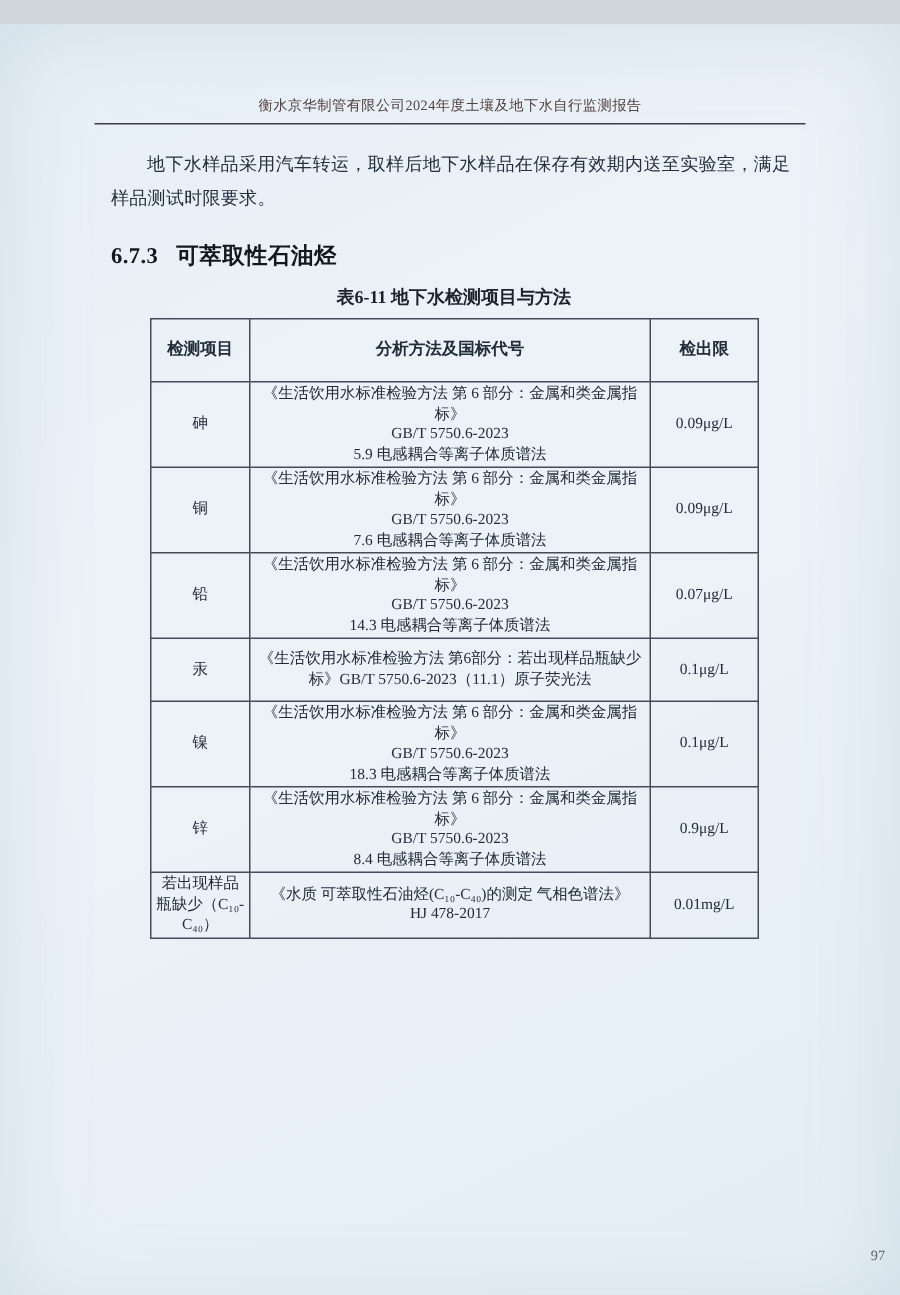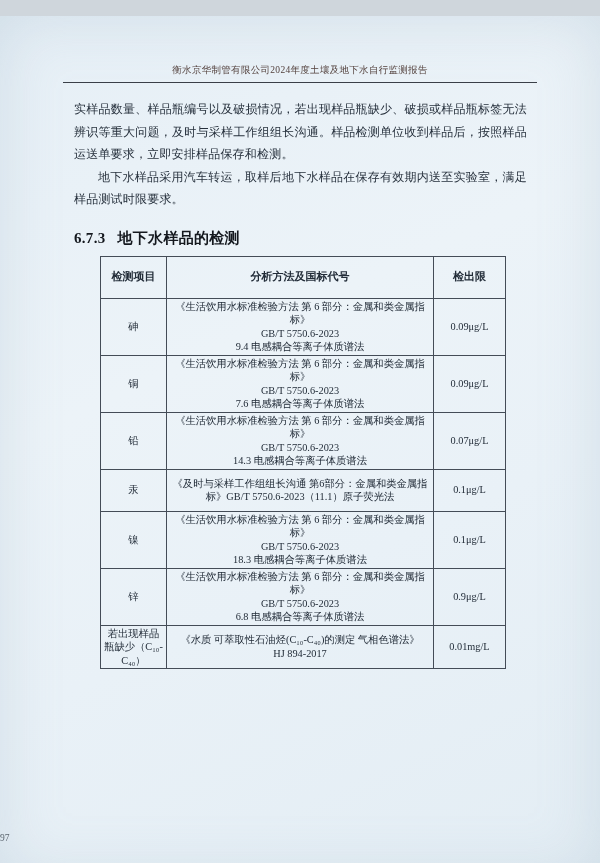--- a/index.html
+++ b/index.html
@@ -64,63 +64,63 @@
   tr.r-ph  { height:38px; }
   tr.r-3l  { height:42px; }
   tr.r-2l  { height:42px; }
   .limit { font-size:10.5px; white-space:nowrap; }
   .method-line { display:block; }
   .item-cell { font-size:10.5px; }
   .dash { letter-spacing:-1px; }
   
   .page-number {
     position:absolute; left:0; right:10px; bottom:36px;
-    text-align:left;
+    text-align:right;
     font-size:9.5px; color:#5c666f;
   }
 </style>
 </head>
 <body>
 
 <div class="page">
 
   <div class="running-head">
     <span>衡水京华制管有限公司2024年度土壤及地下水自行监测报告</span>
   </div>
 
   <div class="content">
-    <p>实样品数量、样品瓶编号以及破损情况，若出现样品瓶缺少、破损或样品瓶标签无法辨识等重大问题，及时与采样工作组组长沟通。样品检测单位收到样品后，按照样品运送单要求，立即安排样品保存和检测。</p>
     <p class="indent">地下水样品采用汽车转运，取样后地下水样品在保存有效期内送至实验室，满足样品测试时限要求。</p>
 
     <div class="section-heading">
-      <span class="num">6.7.3</span><span>地下水样品的检测</span>
+      <span class="num">6.7.3</span><span>可萃取性石油烃</span>
     </div>
 
 
+    <div class="tbl-title">表6-11  地下水检测项目与方法</div>
 
     <table class="det">
       <colgroup>
           <col class="c1">
           <col class="c2">
           <col class="c3">
         </colgroup>
       <thead>
         <tr>
           <th>检测项目</th>
           <th>分析方法及国标代号</th>
           <th>检出限</th>
         </tr>
       </thead>
       <tbody>
         <tr class="r-3l">
           <td class="item-cell">砷</td>
           <td>
             <span class="method-line">《生活饮用水标准检验方法 第 6 部分：金属和类金属指标》</span>
             <span class="method-line">GB/T 5750.6-2023</span>
-            <span class="method-line">9.4 电感耦合等离子体质谱法</span>
+            <span class="method-line">5.9 电感耦合等离子体质谱法</span>
           </td>
           <td class="limit">0.09μg/L</td>
         </tr>
         <tr class="r-3l">
           <td class="item-cell">铜</td>
           <td>
             <span class="method-line">《生活饮用水标准检验方法 第 6 部分：金属和类金属指标》</span>
             <span class="method-line">GB/T 5750.6-2023</span>
             <span class="method-line">7.6 电感耦合等离子体质谱法</span>
           </td>
@@ -131,48 +131,48 @@
           <td>
             <span class="method-line">《生活饮用水标准检验方法 第 6 部分：金属和类金属指标》</span>
             <span class="method-line">GB/T 5750.6-2023</span>
             <span class="method-line">14.3 电感耦合等离子体质谱法</span>
           </td>
           <td class="limit">0.07μg/L</td>
         </tr>
         <tr class="r-2l">
           <td class="item-cell">汞</td>
           <td>
-            <span class="method-line">《及时与采样工作组组长沟通 第6部分：金属和类金属指</span>
+            <span class="method-line">《生活饮用水标准检验方法 第6部分：若出现样品瓶缺少</span>
             <span class="method-line">标》GB/T 5750.6-2023（11.1）原子荧光法</span>
           </td>
           <td class="limit">0.1μg/L</td>
         </tr>
         <tr class="r-3l">
           <td class="item-cell">镍</td>
           <td>
             <span class="method-line">《生活饮用水标准检验方法 第 6 部分：金属和类金属指标》</span>
             <span class="method-line">GB/T 5750.6-2023</span>
             <span class="method-line">18.3 电感耦合等离子体质谱法</span>
           </td>
           <td class="limit">0.1μg/L</td>
         </tr>
         <tr class="r-3l">
           <td class="item-cell">锌</td>
           <td>
             <span class="method-line">《生活饮用水标准检验方法 第 6 部分：金属和类金属指标》</span>
             <span class="method-line">GB/T 5750.6-2023</span>
-            <span class="method-line">6.8 电感耦合等离子体质谱法</span>
+            <span class="method-line">8.4 电感耦合等离子体质谱法</span>
           </td>
           <td class="limit">0.9μg/L</td>
         </tr>
         <tr class="r-2l">
           <td class="item-cell">若出现样品瓶缺少（C₁₀-C₄₀）</td>
           <td>
             <span class="method-line">《水质 可萃取性石油烃(C₁₀-C₄₀)的测定 气相色谱法》</span>
-            <span class="method-line">HJ 894-2017</span>
+            <span class="method-line">HJ 478-2017</span>
           </td>
           <td class="limit">0.01mg/L</td>
         </tr>
       </tbody>
     </table>
   </div>
 
   <div class="page-number">97</div>
 
 </div>

